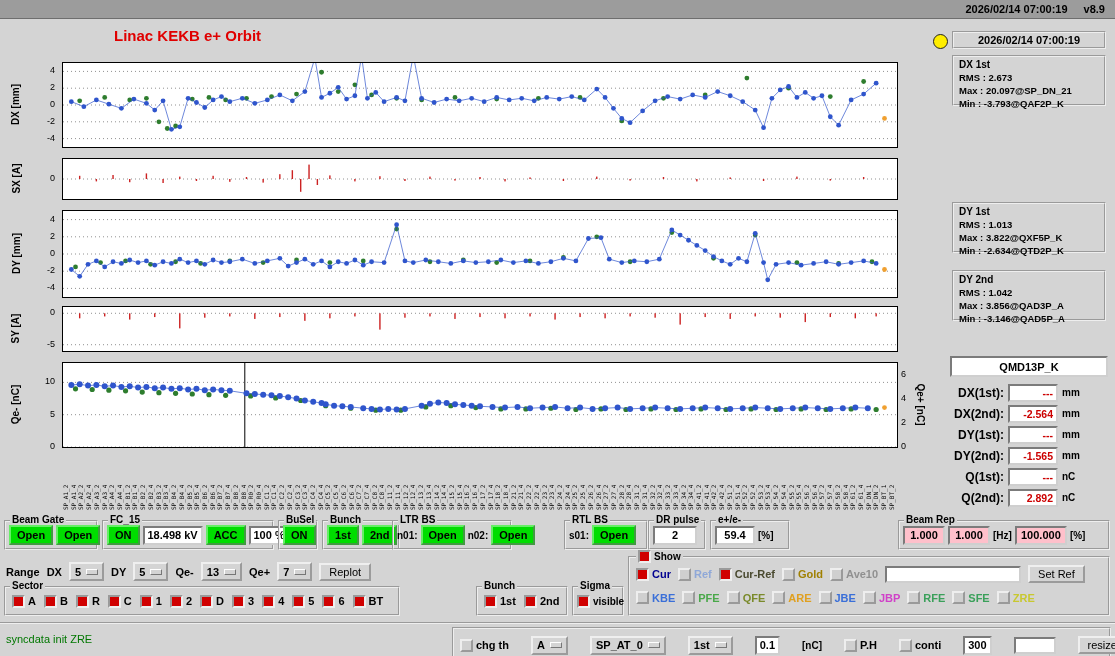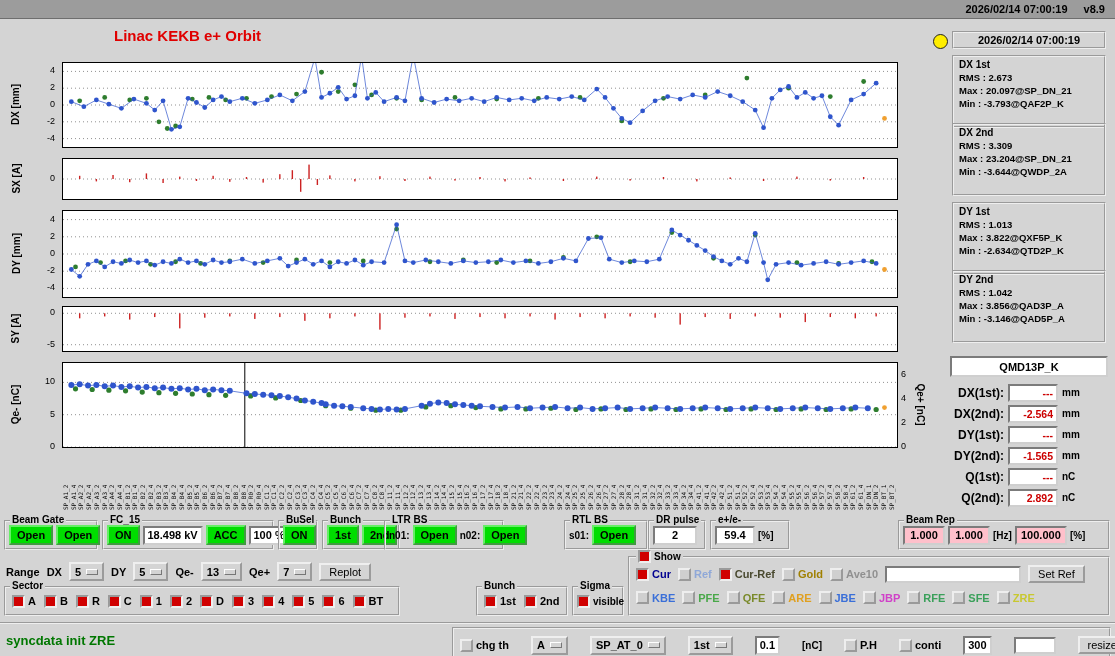--- a/index.html
+++ b/index.html
@@ -26,21 +26,21 @@
   .ticks.right-ticks .tick{right:auto;left:2px;}
   .xlabels{position:absolute;left:62px;top:450px;width:834px;height:60px;overflow:hidden;
            display:flex;justify-content:space-between;}
   .xlabels span{writing-mode:vertical-rl;transform:rotate(180deg);
                 font-family:"DejaVu Sans Mono",monospace;font-size:6px;line-height:7.5px;white-space:nowrap;}
   
   .indicator{position:absolute;left:933px;top:34px;width:13px;height:13px;border-radius:50%;
              background:#ffee00;border:1px solid #222;}
   .ts-box{position:absolute;left:952px;top:31px;width:154px;height:18px;border:2px groove #eee;
           display:flex;align-items:center;justify-content:center;font-weight:bold;font-size:11px;box-sizing:border-box;}
-  .stat-box{position:absolute;left:952px;width:154px;height:73px;border:2px groove #eee;
+  .stat-box{position:absolute;left:952px;width:154px;height:51px;border:2px groove #eee;
             padding:2px 5px;box-sizing:border-box;}
   .stat-box .st{font-weight:bold;font-size:10px;margin-bottom:1px;}
   .stat-box .ln{font-size:9.5px;font-weight:bold;margin-top:2px;white-space:nowrap;}
   .bpm-panel{position:absolute;left:950px;top:356px;width:158px;height:152px;}
   .bpm-name{height:17px;background:#fff;border:2px inset #cfcfcf;display:flex;align-items:center;
             justify-content:center;font-weight:bold;font-size:11px;margin-bottom:5px;}
   .bpm-row{display:flex;align-items:center;gap:4px;height:21px;}
   .bpm-row .lbl{width:54px;text-align:right;font-size:12px;font-weight:bold;}
   .bpm-row .val{width:50px;background:#fff;border:2px inset #cfcfcf;color:#cc0000;font-weight:bold;
                 font-size:10.5px;text-align:right;padding:1px 3px;box-sizing:border-box;}
@@ -72,21 +72,21 @@
   .show-row.r1{top:7px;}
   .show-row.r2{top:33px;}
   .show-item{display:inline-flex;align-items:center;gap:3px;font-weight:bold;white-space:nowrap;font-size:11px;}
   .input{background:#fff;border:2px inset #cfcfcf;font-family:"Liberation Sans",sans-serif;
          font-size:11px;height:13px;padding:0 2px;}
   .sector-grp{position:absolute;top:586px;height:30px;border:2px groove #eee;box-sizing:border-box;
               display:flex;align-items:center;gap:8px;padding:0 6px;}
   
   .statusbar{position:absolute;left:0;right:0;top:622px;height:34px;background:#d4d4d4;
              border-top:2px groove #eee;}
-  .status-msg{position:absolute;left:6px;top:9px;color:#007700;font-weight:bold;font-size:13px;}
+  .status-msg{position:absolute;left:6px;top:9px;color:#007700;font-weight:normal;font-size:11px;}
   .status-controls{position:absolute;left:452px;right:4px;top:3px;height:26px;border:2px groove #eee;
                    display:flex;align-items:center;gap:22px;padding:16px 6px;box-sizing:border-box;}
   .icon-btn{padding:1px 4px;line-height:0;}
 </style>
 </head>
 <body>
 
 <div class="app">
 
   <div class="titlebar">
@@ -703,26 +703,20 @@
 
   <div class="indicator"></div>
   <div class="ts-box">2026/02/14 07:00:19</div>
 
   <div class="stat-box" style="top:55px">
     <div class="st">DX 1st</div>
     <div class="ln">RMS : 2.673</div>
     <div class="ln">Max : 20.097@SP_DN_21</div>
     <div class="ln">Min : -3.793@QAF2P_K</div>
   </div>
-  <div class="stat-box" style="top:123px">
-    <div class="st">DX 2nd</div>
-    <div class="ln">RMS : 3.309</div>
-    <div class="ln">Max : 23.204@SP_DN_21</div>
-    <div class="ln">Min : -3.644@QWDP_2A</div>
-  </div>
   <div class="stat-box" style="top:202px">
     <div class="st">DY 1st</div>
     <div class="ln">RMS : 1.013</div>
     <div class="ln">Max : 3.822@QXF5P_K</div>
     <div class="ln">Min : -2.634@QTD2P_K</div>
   </div>
   <div class="stat-box" style="top:270px">
     <div class="st">DY 2nd</div>
     <div class="ln">RMS : 1.042</div>
     <div class="ln">Max : 3.856@QAD3P_A</div>
@@ -777,21 +771,21 @@
   </div>
   <div class="grp" style="left:278px;width:40px">
     <span class="legend">BuSel</span>
     <span class="btn-green">ON</span>
   </div>
   <div class="grp" style="left:322px;width:78px">
     <span class="legend">Bunch</span>
     <span class="btn-green">1st</span>
     <span class="btn-green">2nd</span>
   </div>
-  <div class="grp" style="left:384px;width:120px">
+  <div class="grp" style="left:392px;width:120px">
     <span class="legend">LTR BS</span>
     <span class="ulabel">n01:</span>
     <span class="btn-green">Open</span>
     <span class="ulabel">n02:</span>
     <span class="btn-green">Open</span>
   </div>
   <div class="grp" style="left:564px;width:84px">
     <span class="legend">RTL BS</span>
     <span class="ulabel">s01:</span>
     <span class="btn-green">Open</span>

